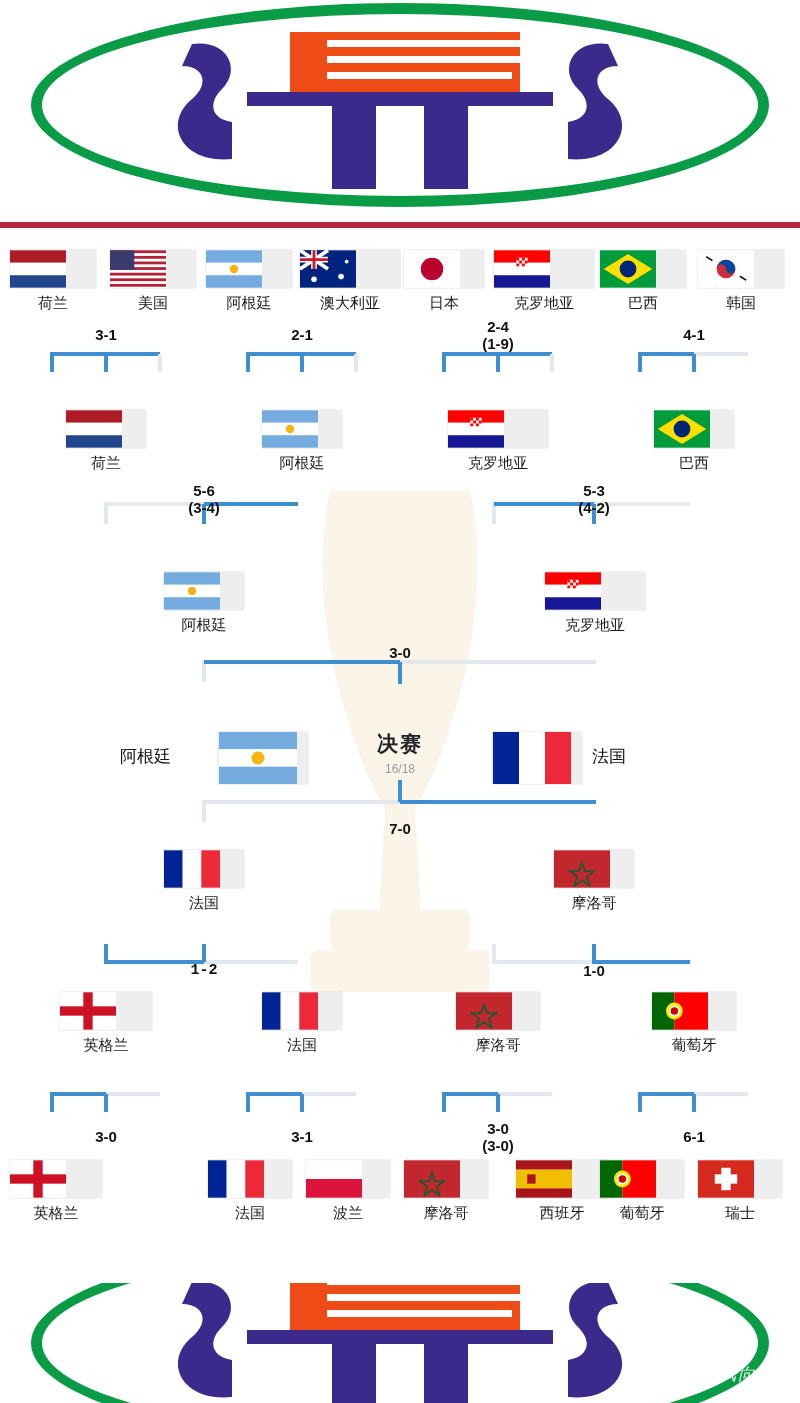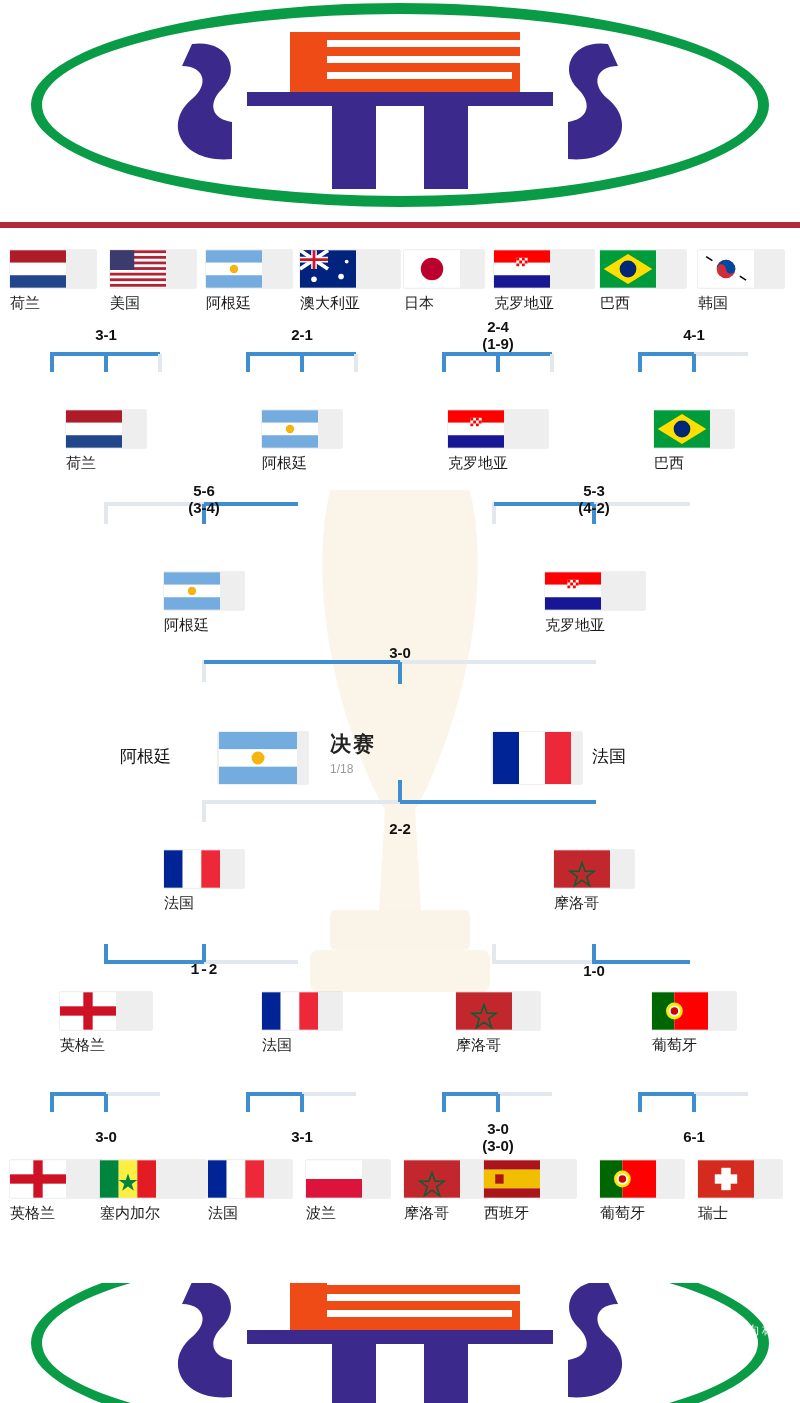--- a/index.html
+++ b/index.html
@@ -24,44 +24,44 @@
   .divider{
     position:absolute;left:0;top:222px;width:800px;height:6px;background:#b2293c;
   }
   
   .trophy{
     position:absolute;left:50%;transform:translateX(-50%);
     top:480px;width:330px;height:580px;opacity:.13;z-index:0;
   }
   .bracket{position:absolute;left:0;top:232px;width:800px;height:1040px;z-index:2;}
   .team{
-    position:absolute;
+    position:absolute;text-align:center;
   }
   .team .flag{
     margin:0 auto;box-shadow:0 0 1px rgba(0,0,0,.35);
     background:#eee;
   }
   .team .name{
     font-size:15px;color:#1b1b1b;margin-top:6px;white-space:nowrap;
   }
   .score{
     position:absolute;font-weight:bold;font-size:15px;color:#111;text-align:center;
     white-space:nowrap;line-height:17px;
   }
   .final-label{
-    position:absolute;white-space:nowrap;
+    position:absolute;text-align:center;white-space:nowrap;
   }
   .final-label .t{font-size:21px;color:#222;font-weight:bold;letter-spacing:2px;}
   .final-label .d{font-size:12px;color:#9a9a9a;margin-top:4px;}
   .side-name{
     position:absolute;font-size:17px;color:#111;white-space:nowrap;
   }
   .wm{
-    position:absolute;right:24px;top:1322px;color:#fff;font-size:12px;
-    opacity:.9;letter-spacing:2px;z-index:5;
+    position:absolute;right:24px;top:1363px;color:#fff;font-size:17px;
+    opacity:.9;letter-spacing:2px;z-index:5;font-style:italic;
   }
   svg{display:block;}
 </style>
 </head>
 <body>
 
 <div class="logo-band logo-top">
   <div class="logo-oval">
     <svg class="logo-inner" viewBox="0 0 716 182">
       <rect x="248" y="18" width="230" height="60" fill="#ef4b17"></rect>
@@ -329,34 +329,34 @@
       <svg width="80" height="52" viewBox="0 0 60 40">
           <rect width="60" height="13.3" fill="#74acdf"></rect>
           <rect y="13.3" width="60" height="13.4" fill="#fff"></rect>
           <rect y="26.7" width="60" height="13.3" fill="#74acdf"></rect>
           <circle cx="30" cy="20" r="5" fill="#f6b40e"></circle>
         </svg>
     </div>
   </div>
   <div class="final-label" style="left:330px;top:498px;width:140px;">
     <div class="t">决赛</div>
-    <div class="d">1/18</div>
+    <div class="d">16/18</div>
   </div>
   <div class="team" style="left:492px;top:500px;width:90px;">
     <div class="flag">
       <svg width="80" height="52" viewBox="0 0 60 40">
           <rect width="20" height="40" fill="#002395"></rect>
           <rect x="20" width="20" height="40" fill="#fff"></rect>
           <rect x="40" width="20" height="40" fill="#ed2939"></rect>
         </svg>
     </div>
   </div>
   <div class="side-name" style="left:592px;top:513px;">法国</div>
 
-  <div class="score" style="left:360px;top:588px;width:80px;">2-2</div>
+  <div class="score" style="left:360px;top:588px;width:80px;">7-0</div>
 
   <div class="team" style="left:164px;top:618px;width:80px;">
     <div class="flag">
       <svg width="56" height="38" viewBox="0 0 60 40">
           <rect width="20" height="40" fill="#002395"></rect>
           <rect x="20" width="20" height="40" fill="#fff"></rect>
           <rect x="40" width="20" height="40" fill="#ed2939"></rect>
         </svg>
     </div>
     <div class="name">法国</div>
@@ -425,31 +425,20 @@
   <div class="team" style="left:10px;top:928px;width:92px;">
     <div class="flag">
       <svg width="56" height="38" viewBox="0 0 60 40">
           <rect width="60" height="40" fill="#fff"></rect>
           <rect x="25" width="10" height="40" fill="#ce1124"></rect>
           <rect y="15" width="60" height="10" fill="#ce1124"></rect>
         </svg>
     </div>
     <div class="name">英格兰</div>
   </div>
-  <div class="team" style="left:100px;top:928px;width:106px;">
-    <div class="flag">
-      <svg width="56" height="38" viewBox="0 0 60 40">
-          <rect width="20" height="40" fill="#00853f"></rect>
-          <rect x="20" width="20" height="40" fill="#fdef42"></rect>
-          <rect x="40" width="20" height="40" fill="#e31b23"></rect>
-          <path d="M30 14 l2.4 7 H40 l-6 4.4 2.3 7.2 -6.3-4.5 -6.3 4.5 2.3-7.2 -6-4.4h7.6z" fill="#00853f"></path>
-        </svg>
-    </div>
-    <div class="name">塞内加尔</div>
-  </div>
   <div class="team" style="left:208px;top:928px;width:84px;">
     <div class="flag">
       <svg width="56" height="38" viewBox="0 0 60 40">
           <rect width="20" height="40" fill="#002395"></rect>
           <rect x="20" width="20" height="40" fill="#fff"></rect>
           <rect x="40" width="20" height="40" fill="#ed2939"></rect>
         </svg>
     </div>
     <div class="name">法国</div>
   </div>
@@ -464,21 +453,21 @@
   </div>
   <div class="team" style="left:404px;top:928px;width:84px;">
     <div class="flag">
       <svg width="56" height="38" viewBox="0 0 60 40">
           <rect width="60" height="40" fill="#c1272d"></rect>
           <path d="M30 13 l3.2 9.5 H43 l-7.9 5.8 3 9.5 -8.1-5.9 -8.1 5.9 3-9.5 -7.9-5.8h9.8z" fill="none" stroke="#006233" stroke-width="1.6"></path>
         </svg>
     </div>
     <div class="name">摩洛哥</div>
   </div>
-  <div class="team" style="left:484px;top:928px;width:92px;">
+  <div class="team" style="left:516px;top:928px;width:92px;">
     <div class="flag">
       <svg width="56" height="38" viewBox="0 0 60 40">
           <rect width="60" height="10" fill="#aa151b"></rect>
           <rect y="10" width="60" height="20" fill="#f1bf00"></rect>
           <rect y="30" width="60" height="10" fill="#aa151b"></rect>
           <rect x="12" y="15" width="9" height="10" fill="#ad1519"></rect>
         </svg>
     </div>
     <div class="name">西班牙</div>
   </div>

